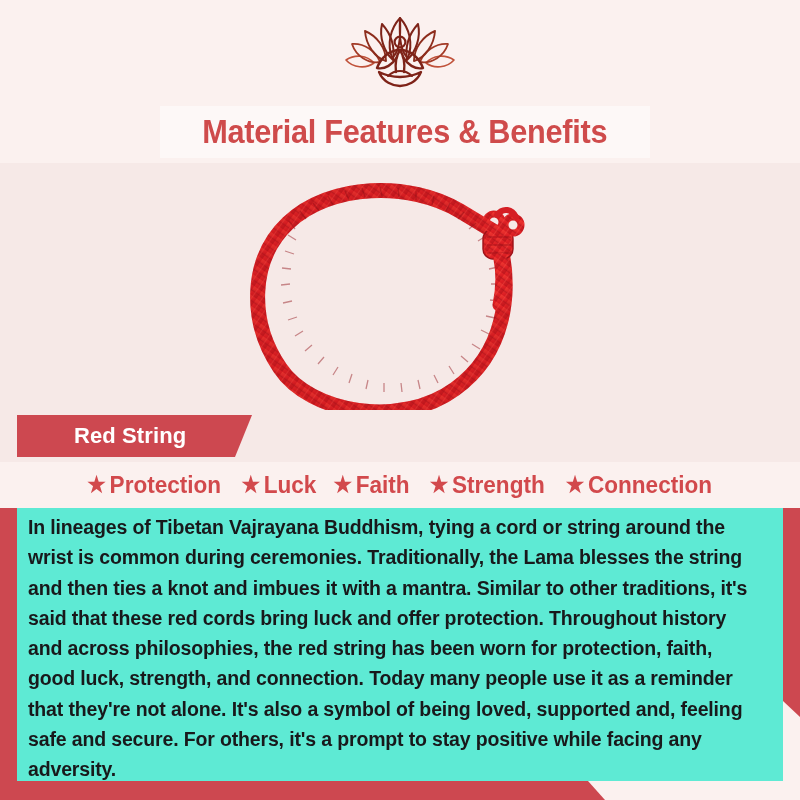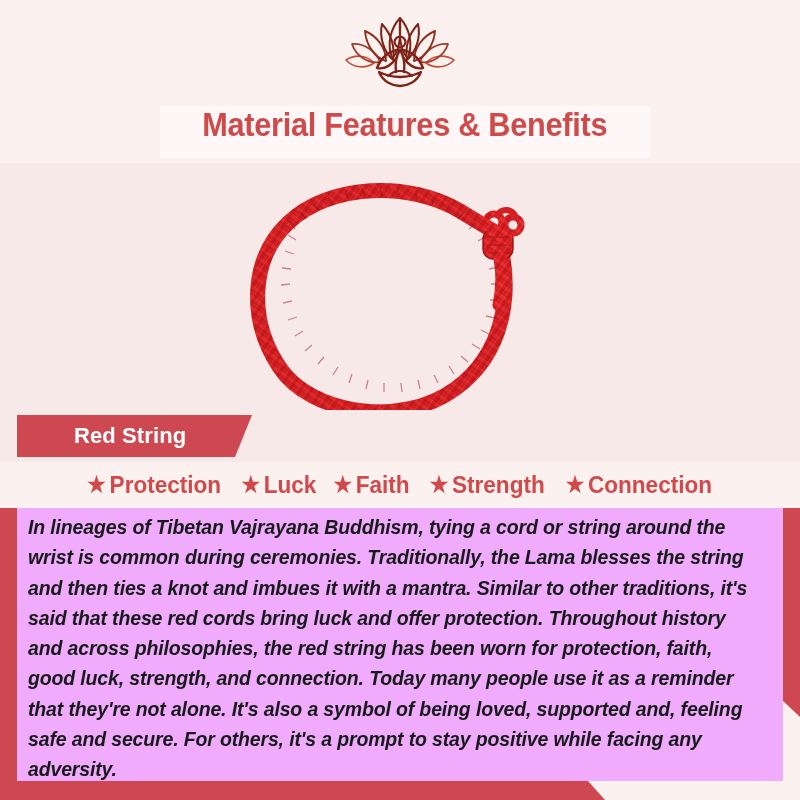--- a/index.html
+++ b/index.html
@@ -51,21 +51,21 @@
     margin-top:20px;
     font-family:"Liberation Serif",serif;
     font-size:12.5px;letter-spacing:2.6px;
     color:#2b2420;font-weight:400;
   }
 
   .title-plate{
     position:absolute;left:160px;top:106px;
     width:490px;height:52px;
     background:#fdf8f7;
-    display:flex;align-items:flex-start;justify-content:center;
+    display:flex;align-items:center;justify-content:center;
   }
   .title-text{
     font-family:"Liberation Sans Narrow","Liberation Sans",sans-serif;
     font-weight:bold;
     font-size:33px;
     letter-spacing:-0.3px;
     color:#cf4b4b;
     transform:scaleX(0.93);
     white-space:nowrap;
   }
@@ -109,24 +109,23 @@
     font-family:"Liberation Sans Narrow","Liberation Sans",sans-serif;
     transform:scaleX(0.94);
   }
   .benefit .star{font-size:22px;margin-right:4px;line-height:1;}
   .benefit + .benefit{margin-left:13px;}
 
   
   .copy{
     position:absolute;left:17px;top:508px;
     width:766px;height:273px;
-    background:#f0abfc;
+    background:#5eead4;
     box-sizing:border-box;
     padding:4px 34px 0 11px;
-    font-style:italic;
   }
   .copy p{
     margin:0;
     font-size:19.5px;
     line-height:30.3px;
     color:#18191b;
     font-weight:bold;
     letter-spacing:-0.15px;
     text-align:left;
   }

